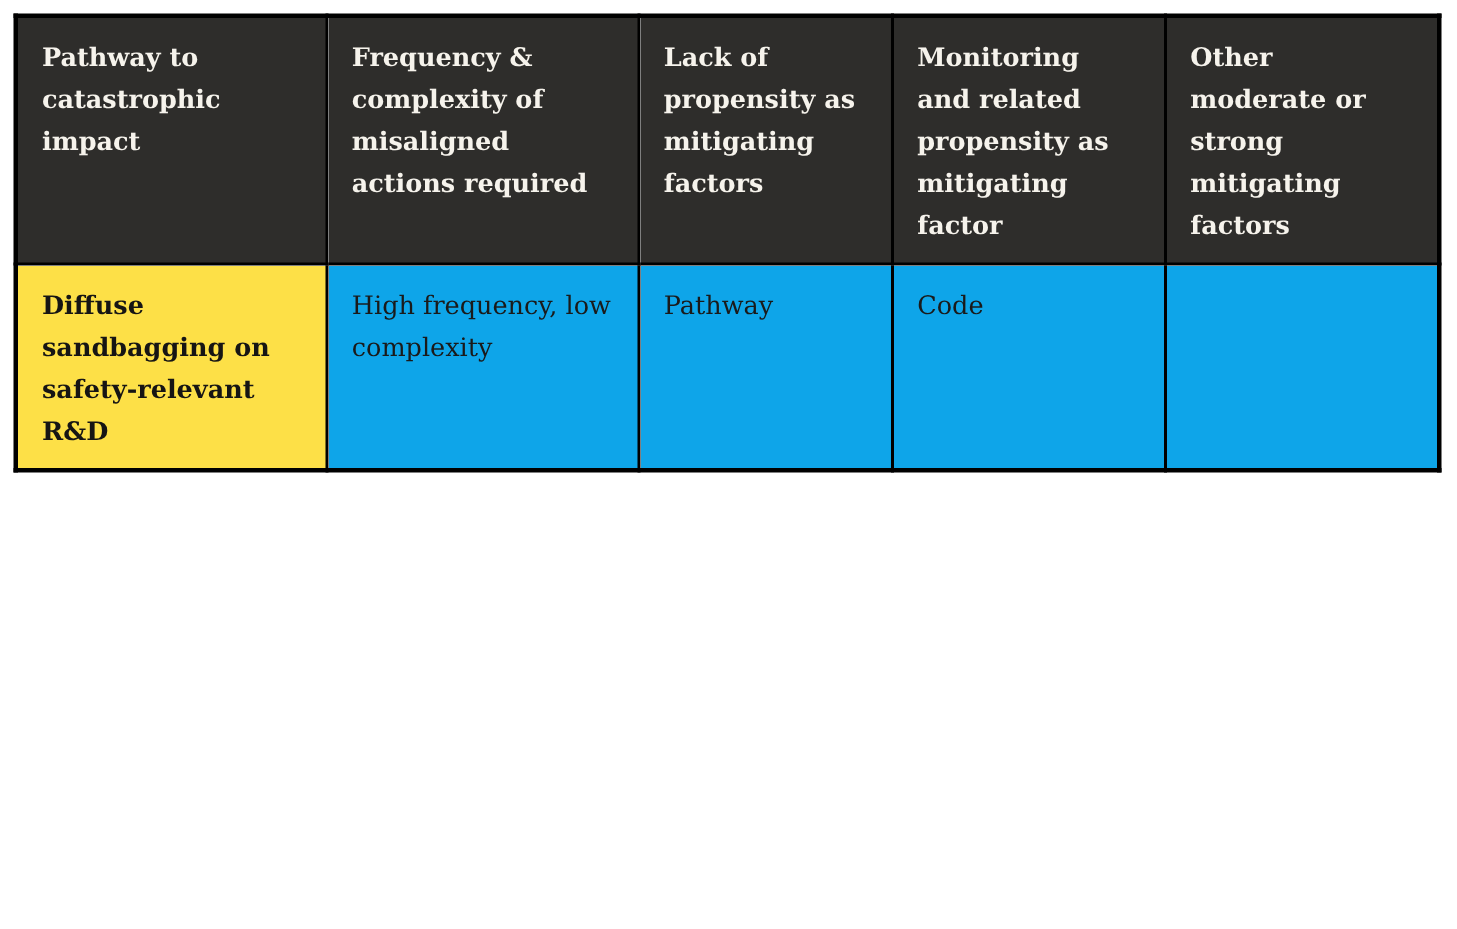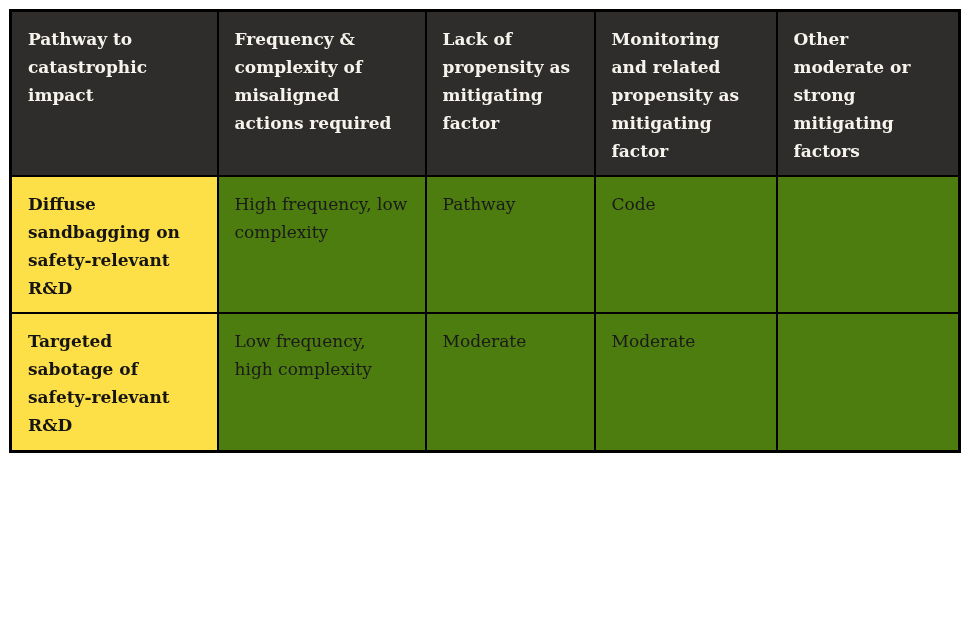--- a/index.html
+++ b/index.html
@@ -39,21 +39,21 @@
     color: #f6f3ec;
     font-weight: 700;
     border-bottom: 3px solid #000000;
   }
   tbody th.rowhead {
     background: #fde047;
     color: #161514;
     font-weight: 700;
   }
   tbody td {
-    background: #4d7c0f;
+    background: #0ea5e9;
     color: #1a1a1a;
     font-weight: 400;
   }
   tr.header-row   { height: 163px; }
   tr.body-row-0   { height: 133px; }
   tr.body-row-1   { height: 138px; }
   tr.body-row-2   { height: 162px; }
   col.c0 { width: 207px; }
   col.c1 { width: 208px; }
   col.c2 { width: 169px; }
@@ -69,35 +69,28 @@
       <col class="c0">
         <col class="c1">
         <col class="c2">
         <col class="c3">
         <col class="c4">
     </colgroup>
     <thead>
       <tr class="header-row">
         <th>Pathway to catastrophic impact</th>
         <th>Frequency &amp; complexity of misaligned actions required</th>
-        <th>Lack of propensity as mitigating factor</th>
+        <th>Lack of propensity as mitigating factors</th>
         <th>Monitoring and related propensity as mitigating factor</th>
         <th>Other moderate or strong mitigating factors</th>
       </tr>
     </thead>
     <tbody>
       <tr class="body-row-0">
         <th class="rowhead">Diffuse sandbagging on safety-relevant R&amp;D</th>
         <td>High frequency, low complexity</td>
         <td>Pathway</td>
         <td>Code</td>
         <td></td>
       </tr>
-      <tr class="body-row-1">
-        <th class="rowhead">Targeted sabotage of safety-relevant R&amp;D</th>
-        <td>Low frequency, high complexity</td>
-        <td>Moderate</td>
-        <td>Moderate</td>
-        <td></td>
-      </tr>
     </tbody>
   </table>
 </div>
 
 </body></html>

